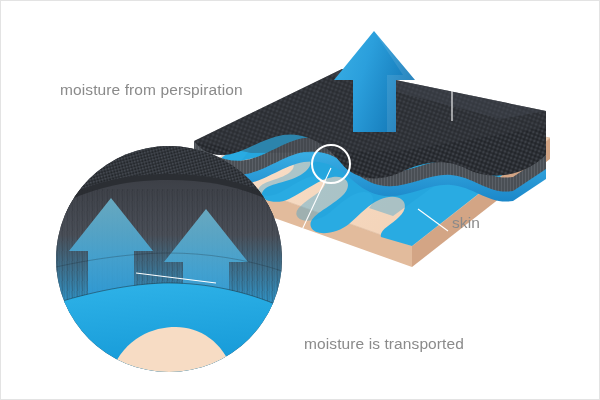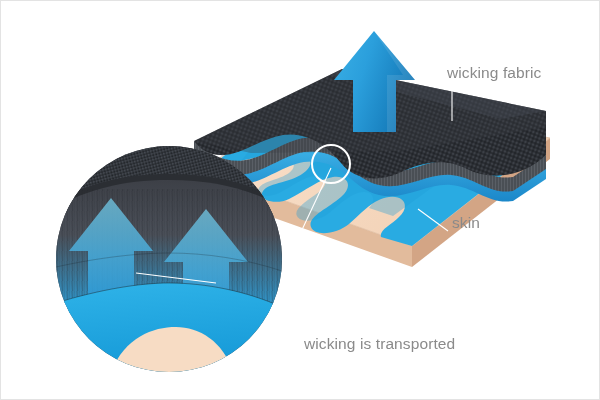--- a/index.html
+++ b/index.html
@@ -222,23 +222,23 @@
 
         <path d="M110,371 C124,336 152,326 175,326 C198,326 222,340 232,371 Z" fill="#f7dcc4"></path>
       </g>
 
       <circle cx="168" cy="258" r="113" fill="none" stroke="#ffffff" stroke-width="1.2" opacity="0.0"></circle>
 
       <line x1="135" y1="272" x2="215" y2="282" stroke="#ffffff" stroke-width="1.2"></line>
     </g>
   </svg>
 
-
-  <div class="label" id="label-wicking">wicking fabric</div>
+  <div class="label" id="label-perspiration">moisture from perspiration</div>
+
 
   <div class="label" id="label-skin">skin</div>
 
   <div id="label-transport" class="label">
-    <div>wicking is transported</div>
+    <div>moisture is transported</div>
     
   </div>
 
 </div>
 
 </body></html>

